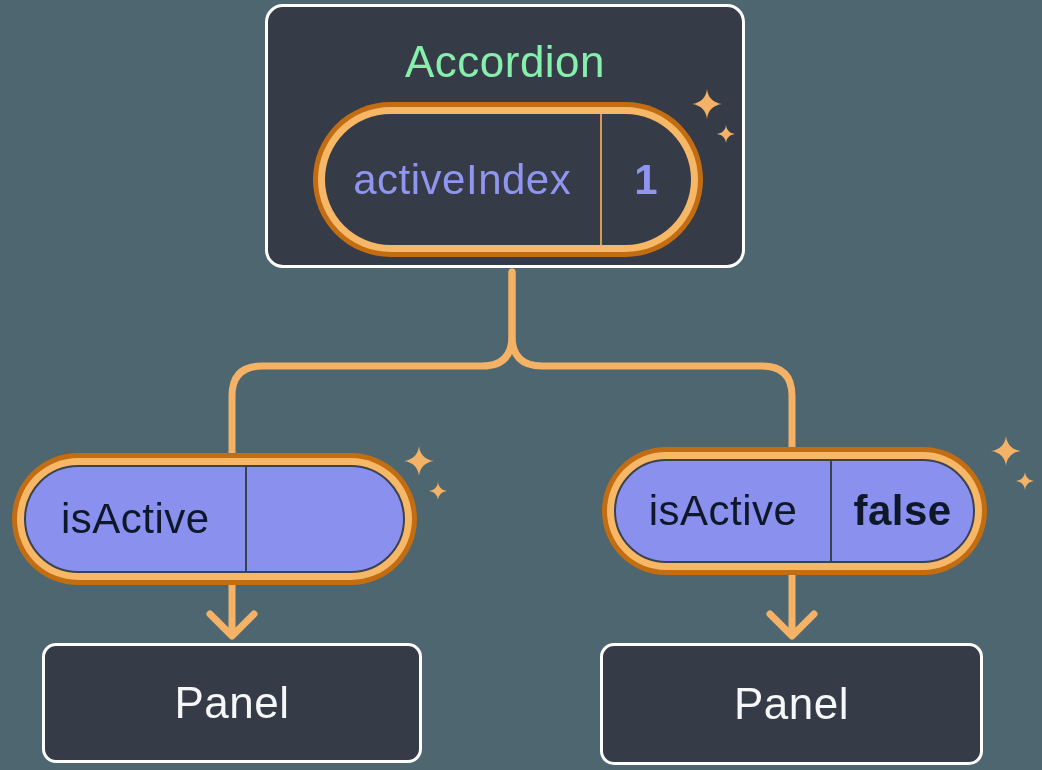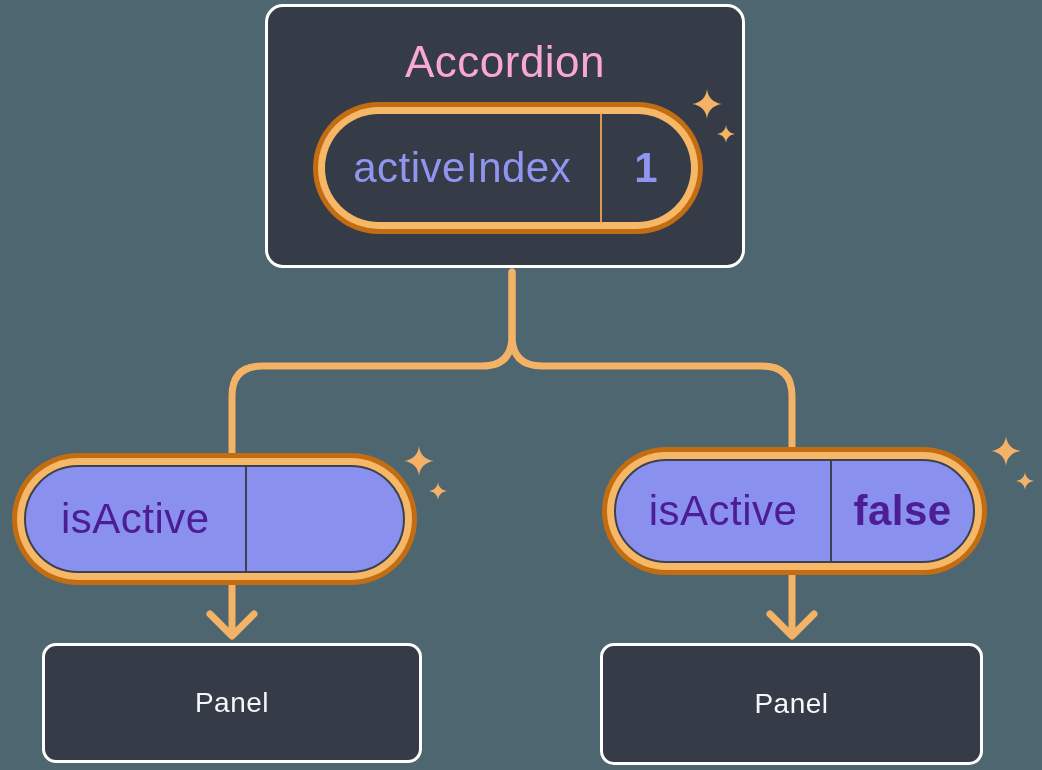--- a/index.html
+++ b/index.html
@@ -12,48 +12,48 @@
 
   
   .card{
     position:absolute;box-sizing:border-box;
     background:#353B47;border:3px solid #FFFFFF;
     z-index:2;
   }
   .accordion-card{left:265px;top:4px;width:480px;height:264px;border-radius:18px;}
   .card-title{
     text-align:center;margin-top:30px;
-    font-size:44px;font-weight:500;color:#f9a8d4;letter-spacing:0.5px;
+    font-size:44px;font-weight:500;color:#86efac;letter-spacing:0.5px;
   }
   .panel{
     display:flex;align-items:center;justify-content:center;
-    border-radius:14px;font-size:28px;font-weight:500;color:#F6F7F8;letter-spacing:0.5px;
+    border-radius:14px;font-size:44px;font-weight:500;color:#F6F7F8;letter-spacing:0.5px;
   }
   .panel-left{left:42px;top:643px;width:380px;height:120px;}
   .panel-right{left:600px;top:643px;width:383px;height:122px;}
 
   
   .pill{position:absolute;box-sizing:border-box;border-radius:999px;background:#C26D12;padding:5px;z-index:3;}
   .pill-band{width:100%;height:100%;box-sizing:border-box;border-radius:999px;background:#F6B767;padding:7px;}
   .pill-core{
     width:100%;height:100%;box-sizing:border-box;border-radius:999px;
     display:flex;align-items:stretch;overflow:hidden;
   }
   .core-dark{background:#353B47;}
   .core-purple{background:#8A90EE;border:2px solid #3B424F;}
   .cell{display:flex;align-items:center;justify-content:center;}
   .pill-text{font-size:42px;letter-spacing:0.5px;}
   .text-purple{color:#9096F0;}
-  .text-slate{color:#4c1d95;}
+  .text-slate{color:#0f172a;}
   .bold{font-weight:700;}
   .divider{width:2px;align-self:stretch;}
   .divider-orange{background:#D89A4E;}
   .divider-slate{background:#3B424F;}
 
-  .pill-top{left:313px;top:102px;width:390px;height:132px;}
+  .pill-top{left:313px;top:102px;width:390px;height:155px;}
   .pill-top .cell-name{width:75%;}
   .pill-top .cell-value{flex:1;}
 
   .pill-left{left:12px;top:453px;width:405px;height:132px;}
   .pill-left .cell-name{width:58%;}
   .pill-left .cell-value{flex:1;}
 
   .pill-right{left:602px;top:447px;width:385px;height:128px;}
   .pill-right .cell-name{width:60%;}
   .pill-right .cell-value{flex:1;}

